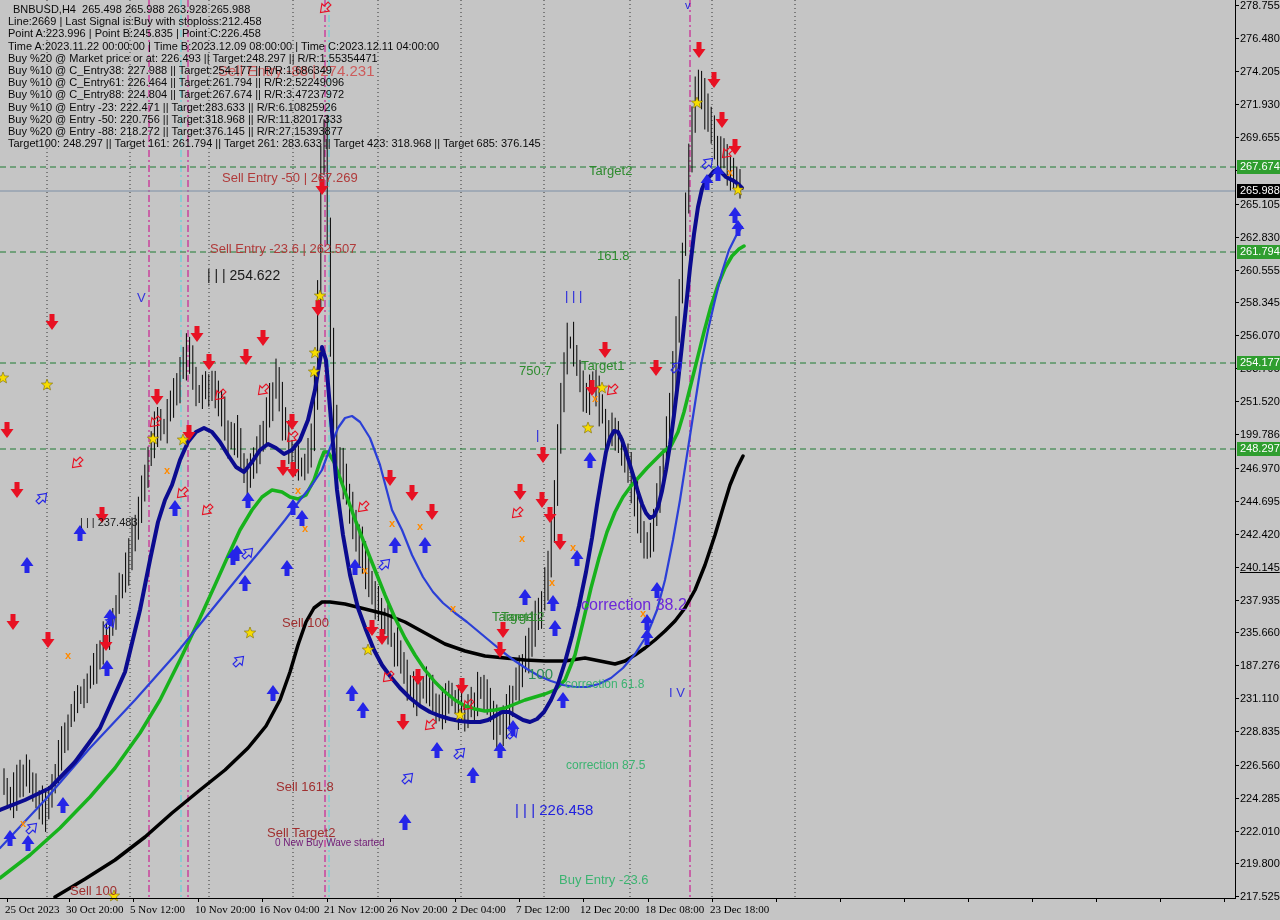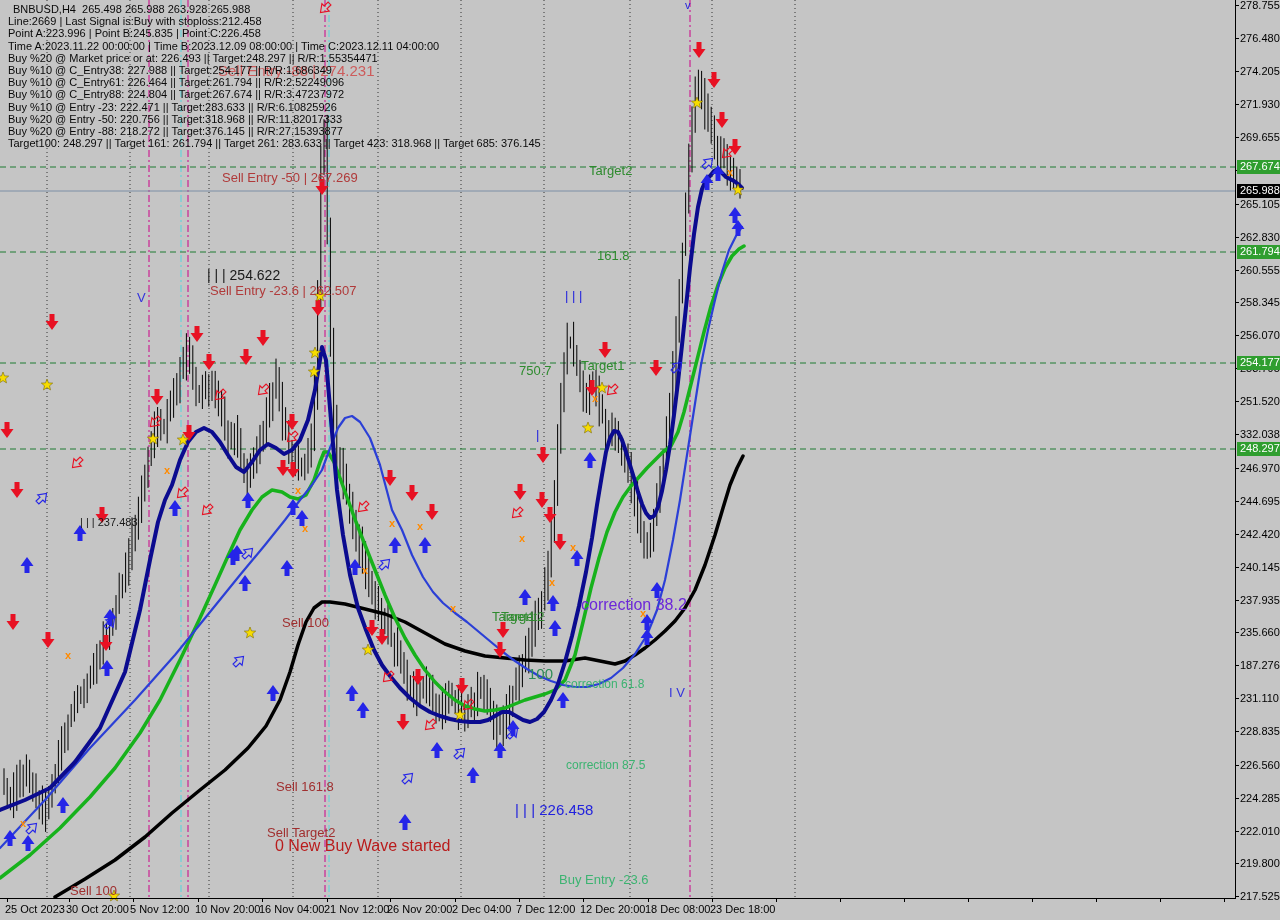--- a/index.html
+++ b/index.html
@@ -6,21 +6,21 @@
   #stage{position:relative;width:1280px;height:920px;background:#c5c5c5;overflow:hidden;
          font-family:"Liberation Sans", sans-serif;}
   #chart-svg{position:absolute;left:0;top:0;}
   #info-panel{position:absolute;left:8px;top:3px;color:#0a0a0a;font-size:11px;line-height:12.2px;
               white-space:pre;z-index:30;}
   #info-panel .iline{height:12.2px;}
   .anno{position:absolute;white-space:pre;z-index:25;line-height:1;}
   .plabel{position:absolute;left:1240px;color:#000;font-size:11px;line-height:11px;z-index:10;}
   .pbadge{position:absolute;left:1237px;color:#fff;font-size:11px;line-height:11px;
           padding:1px 4px 2px 3px;z-index:12;}
-  .tlabel{position:absolute;top:903px;color:#000;font-size:11px;z-index:10;}
+  .tlabel{position:absolute;top:903px;color:#000;font-size:11px;z-index:10;font-family:Liberation Serif, serif;}
   #price-axis-line{position:absolute;left:1235px;top:0;width:1px;height:898px;background:#000;z-index:9;}
   #time-axis-line{position:absolute;left:0;top:898px;width:1236px;height:1px;background:#000;z-index:9;}
   .ptick{position:absolute;left:1235px;width:4px;height:1px;background:#000;z-index:10;}
   .ttick{position:absolute;top:898px;width:1px;height:4px;background:#000;z-index:10;}
 </style>
 </head>
 <body>
 
 <div id="stage">
   <svg id="chart-svg" width="1280" height="920">
@@ -415,21 +415,21 @@
       <text x="573" y="551" fill="#ff8a00" font-size="11" font-weight="bold" text-anchor="middle">x</text>
       <text x="595" y="402" fill="#ff8a00" font-size="11" font-weight="bold" text-anchor="middle">x</text>
       <text x="643" y="617" fill="#ff8a00" font-size="11" font-weight="bold" text-anchor="middle">x</text>
       <text x="730" y="176" fill="#ff8a00" font-size="11" font-weight="bold" text-anchor="middle">x</text>
       <text x="305" y="532" fill="#ff8a00" font-size="11" font-weight="bold" text-anchor="middle">x</text>
     </svg>
   <div id="info-panel"><div class="iline" style="padding-left: 5px;">BNBUSD,H4  265.498 265.988 263.928 265.988</div><div class="iline">Line:2669 | Last Signal is:Buy with stoploss:212.458</div><div class="iline">Point A:223.996 | Point B:245.835 | Point C:226.458</div><div class="iline">Time A:2023.11.22 00:00:00 | Time B:2023.12.09 08:00:00 | Time C:2023.12.11 04:00:00</div><div class="iline">Buy %20 @ Market price or at: 226.493 || Target:248.297 || R/R:1.55354471</div><div class="iline">Buy %10 @ C_Entry38: 227.988 || Target:254.177 || R/R:1.686349</div><div class="iline">Buy %10 @ C_Entry61: 226.464 || Target:261.794 || R/R:2.52249096</div><div class="iline">Buy %10 @ C_Entry88: 224.804 || Target:267.674 || R/R:3.47237972</div><div class="iline">Buy %10 @ Entry -23: 222.471 || Target:283.633 || R/R:6.10825926</div><div class="iline">Buy %20 @ Entry -50: 220.756 || Target:318.968 || R/R:11.82017333</div><div class="iline">Buy %20 @ Entry -88: 218.272 || Target:376.145 || R/R:27.15393877</div><div class="iline">Target100: 248.297 || Target 161: 261.794 || Target 261: 283.633 || Target 423: 318.968 || Target 685: 376.145</div></div>
   <div id="annotations">
       <div class="anno" style="left: 218px; top: 63px; color: rgb(205, 92, 92); font-size: 15px;">Sell Entry -88 | 274.231</div>
       <div class="anno" style="left: 222px; top: 171px; color: rgb(176, 58, 58); font-size: 13px;">Sell Entry -50 | 267.269</div>
-      <div class="anno" style="left: 210px; top: 242px; color: rgb(176, 58, 58); font-size: 13px; margin-top: 42px;">Sell Entry -23.6 | 262.507</div>
+      <div class="anno" style="left: 210px; top: 242px; color: rgb(176, 58, 58); font-size: 13px;">Sell Entry -23.6 | 262.507</div>
       <div class="anno" style="left: 207px; top: 268px; color: rgb(26, 26, 26); font-size: 14px;">| | | 254.622</div>
       <div class="anno" style="left: 80px; top: 517px; color: rgb(26, 26, 26); font-size: 11px;">| | | 237.483</div>
       <div class="anno" style="left: 515px; top: 802px; color: rgb(34, 34, 221); font-size: 15px;">| | | 226.458</div>
       <div class="anno" style="left: 565px; top: 289px; color: rgb(34, 34, 221); font-size: 13px;">| | |</div>
       <div class="anno" style="left: 536px; top: 428px; color: rgb(34, 34, 221); font-size: 13px;">|</div>
       <div class="anno" style="left: 137px; top: 291px; color: rgb(51, 51, 221); font-size: 13px;">V</div>
       <div class="anno" style="left: 629px; top: 686px; color: rgb(51, 51, 221); font-size: 13px; margin-left: 40px;">I V</div>
       <div class="anno" style="left: 685px; top: 0px; color: rgb(34, 34, 221); font-size: 11px;">v</div>
       <div class="anno" style="left: 589px; top: 164px; color: rgb(46, 139, 46); font-size: 13px;">Target2</div>
       <div class="anno" style="left: 597px; top: 249px; color: rgb(46, 139, 46); font-size: 13px;">161.8</div>
@@ -437,21 +437,21 @@
       <div class="anno" style="left: 581px; top: 359px; color: rgb(46, 139, 46); font-size: 13px;">Target1</div>
       <div class="anno" style="left: 492px; top: 610px; color: rgb(46, 139, 46); font-size: 13px;">Target1</div>
       <div class="anno" style="left: 501px; top: 610px; color: rgb(46, 139, 46); font-size: 13px;">Target2</div>
       <div class="anno" style="left: 564px; top: 597px; color: #6d28d9; font-size: 16px; margin-left: 17px;">correction 38.2</div>
       <div class="anno" style="left: 565px; top: 678px; color: rgb(60, 179, 113); font-size: 12px;">correction 61.8</div>
       <div class="anno" style="left: 566px; top: 759px; color: rgb(60, 179, 113); font-size: 12px;">correction 87.5</div>
       <div class="anno" style="left: 528px; top: 666px; color: rgb(46, 139, 87); font-size: 15px;">100</div>
       <div class="anno" style="left: 282px; top: 616px; color: rgb(160, 48, 48); font-size: 13px;">Sell 100</div>
       <div class="anno" style="left: 276px; top: 780px; color: rgb(160, 48, 48); font-size: 13px;">Sell 161.8</div>
       <div class="anno" style="left: 267px; top: 826px; color: rgb(160, 48, 48); font-size: 13px;">Sell Target2</div>
-      <div class="anno" style="left: 267px; top: 838px; color: #b91c1c; font-size: 16px; padding-left: 8px;">0 New Buy Wave started</div>
+      <div class="anno" style="left: 267px; top: 838px; color: #701a75; font-size: 10px; padding-left: 8px;">0 New Buy Wave started</div>
       <div class="anno" style="left: 559px; top: 873px; color: rgb(60, 179, 113); font-size: 13px;">Buy Entry -23.6</div>
       <div class="anno" style="left: 70px; top: 884px; color: rgb(160, 48, 48); font-size: 13px;">Sell 100</div>
     </div>
   <div id="price-axis-line"></div>
   <div id="time-axis-line"></div>
   <div id="price-axis">
       <div class="ptick" style="top: 5px;"></div>
       <div class="plabel" style="top: 0px;">278.755</div>
       <div class="ptick" style="top: 38px;"></div>
       <div class="plabel" style="top: 33px;">276.480</div>
@@ -471,29 +471,29 @@
       <div class="plabel" style="top: 265px;">260.555</div>
       <div class="ptick" style="top: 302px;"></div>
       <div class="plabel" style="top: 297px;">258.345</div>
       <div class="ptick" style="top: 335px;"></div>
       <div class="plabel" style="top: 330px;">256.070</div>
       <div class="ptick" style="top: 368px;"></div>
       <div class="plabel" style="top: 363px;">253.795</div>
       <div class="ptick" style="top: 401px;"></div>
       <div class="plabel" style="top: 396px;">251.520</div>
       <div class="ptick" style="top: 434px;"></div>
-      <div class="plabel" style="top: 429px;">332.038</div>
+      <div class="plabel" style="top: 429px;">199.786</div>
       <div class="ptick" style="top: 468px;"></div>
       <div class="plabel" style="top: 463px;">246.970</div>
       <div class="ptick" style="top: 501px;"></div>
       <div class="plabel" style="top: 496px;">244.695</div>
       <div class="ptick" style="top: 534px;"></div>
       <div class="plabel" style="top: 529px;">242.420</div>
       <div class="ptick" style="top: 567px;"></div>
-      <div class="plabel" style="top: 562px;">240.145</div>
+      <div class="plabel" style="top: 562px; text-decoration: underline;">240.145</div>
       <div class="ptick" style="top: 600px;"></div>
       <div class="plabel" style="top: 595px;">237.935</div>
       <div class="ptick" style="top: 632px;"></div>
       <div class="plabel" style="top: 627px;">235.660</div>
       <div class="ptick" style="top: 665px;"></div>
       <div class="plabel" style="top: 660px;">187.276</div>
       <div class="ptick" style="top: 698px;"></div>
       <div class="plabel" style="top: 693px;">231.110</div>
       <div class="ptick" style="top: 731px;"></div>
       <div class="plabel" style="top: 726px;">228.835</div>

